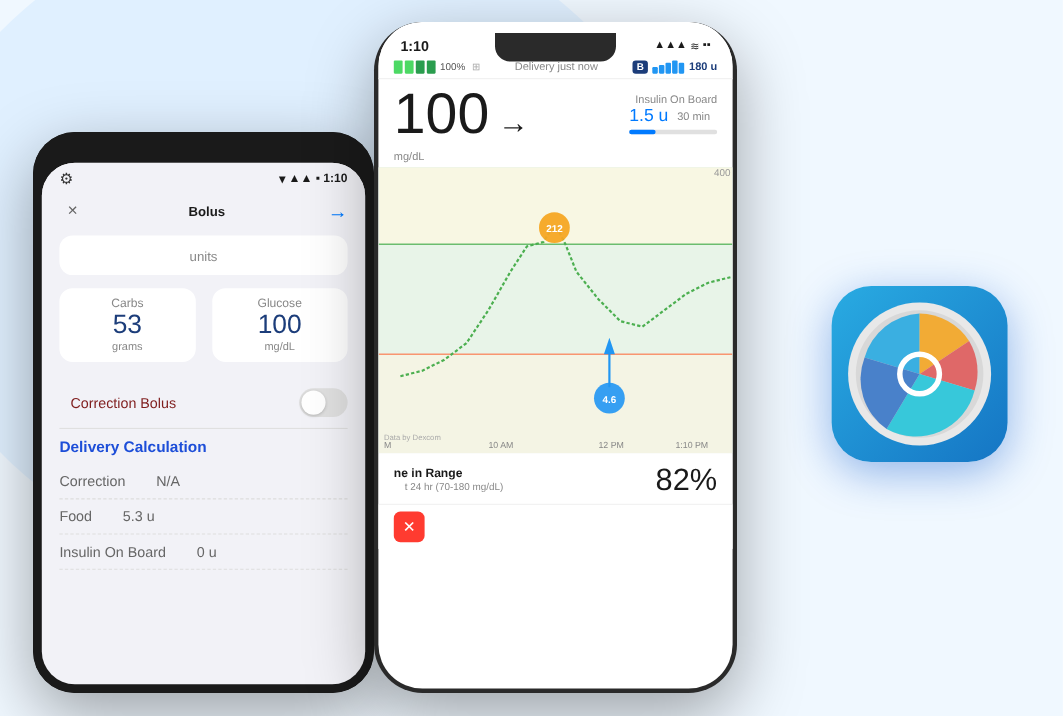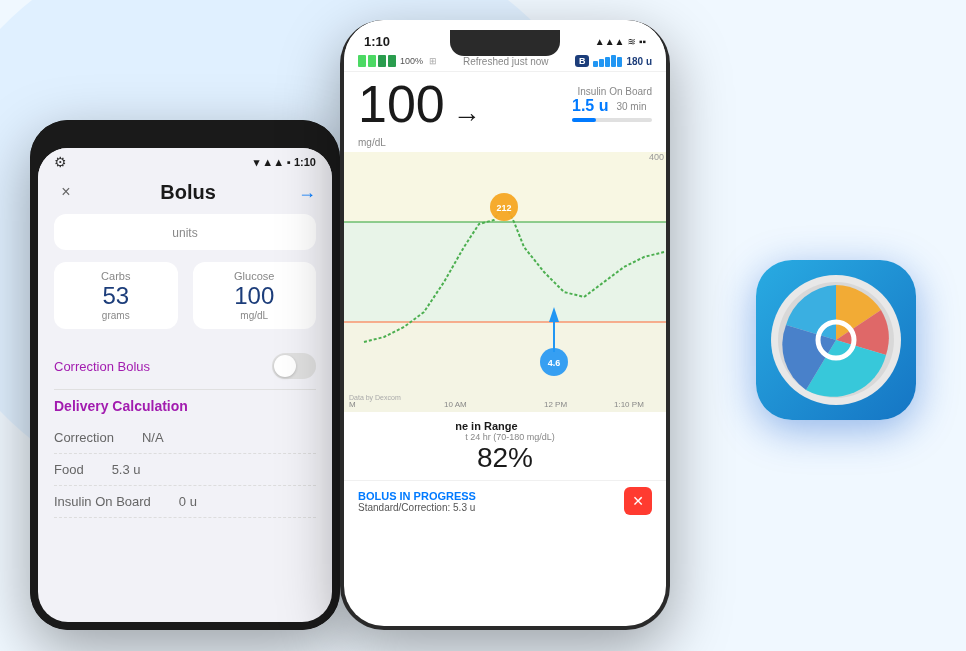--- a/index.html
+++ b/index.html
@@ -95,21 +95,21 @@
       align-items: center;
       justify-content: space-between;
       padding: 6px 0 10px;
     }
     .bolus-close {
       width: 24px; height: 24px;
       display: flex; align-items: center; justify-content: center;
       font-size: 16px; color: #666; font-weight: 300;
     }
     .bolus-title {
-      font-size: 20px;
+      font-size: 12px;
       font-weight: 600;
       color: #1a1a1a;
     }
     .bolus-arrow {
       font-size: 18px;
       color: #007aff;
     }
     .bolus-value-box {
       background: #fff;
       border-radius: 12px;
@@ -159,21 +159,22 @@
 
     .correction-row {
       display: flex;
       justify-content: space-between;
       align-items: center;
       padding: 10px 0;
       border-bottom: 1px solid #e0e0e0;
     }
     .correction-label {
       font-size: 13px;
-      color: #a21caf;
+      color: #7f1d1d;
+      margin-left: 10px;
     }
     .toggle {
       width: 44px; height: 26px;
       background: #e0e0e0;
       border-radius: 13px;
       position: relative;
     }
     .toggle::after {
       content: '';
       position: absolute;
@@ -183,21 +184,21 @@
       border-radius: 50%;
       box-shadow: 0 1px 3px rgba(0,0,0,0.2);
     }
 
     .delivery-section {
       padding-top: 8px;
     }
     .delivery-title {
       font-size: 14px;
       font-weight: 600;
-      color: #a21caf;
+      color: #1d4ed8;
       margin-bottom: 8px;
     }
     .delivery-row {
       display: flex;
       justify-content: flex-start;
       padding: 8px 0;
       border-bottom: 1px dashed #ddd;
       gap: 28px;
     }
     .delivery-row-label {
@@ -344,21 +345,21 @@
     }
     .iob-box {
       text-align: right;
     }
     .iob-title {
       font-size: 10px;
       color: #888;
     }
     .iob-value {
       font-size: 16px;
-      font-weight: 700;
+      font-weight: 400;
       color: #007aff;
     }
     .iob-time {
       font-size: 10px;
       color: #888;
     }
     .iob-bar {
       width: 80px;
       height: 4px;
       background: #e0e0e0;
@@ -388,21 +389,20 @@
     
     .bottom-panels {
       background: #fff;
     }
     .time-in-range-row {
       display: flex;
       justify-content: space-between;
       align-items: center;
       padding: 8px 14px 6px;
       border-bottom: 1px solid #f0f0f0;
-      flex-direction: column;
     }
     .tir-left {}
     .tir-label {
       font-size: 11px;
       font-weight: 600;
       color: #1a1a1a;
     }
     .tir-sublabel {
       font-size: 9px;
       color: #888;
@@ -557,21 +557,21 @@
         <div class="cgm-battery-row">
           <div class="battery-green">
             <div class="bat-bar"></div>
             <div class="bat-bar"></div>
             <div class="bat-bar dark"></div>
             <div class="bat-bar dark"></div>
           </div>
           <span style="font-size:9px;color:#555;">100%</span>
           <span style="font-size:9px;color:#aaa;margin-left:2px;">⊞</span>
         </div>
-        <span class="cgm-refreshed">Refreshed just now</span>
+        <span class="cgm-refreshed">Delivery just now</span>
         <div class="cgm-right-info">
           <span class="badge-b">B</span>
           <div class="cgm-u-bars">
             <div class="u-bar" style="height:6px;"></div>
             <div class="u-bar" style="height:8px;"></div>
             <div class="u-bar" style="height:10px;"></div>
             <div class="u-bar" style="height:12px;"></div>
             <div class="u-bar" style="height:10px;"></div>
           </div>
           <span class="cgm-u-value">180 u</span>
@@ -636,24 +636,20 @@
 
       <div class="bottom-panels">
         <div class="time-in-range-row">
           <div class="tir-left">
             <div class="tir-label">ne in Range</div>
             <div class="tir-sublabel">t 24 hr (70-180 mg/dL)</div>
           </div>
           <div class="tir-pct">82%</div>
         </div>
         <div class="bolus-progress-row">
-          <div>
-            <div class="bolus-in-progress">BOLUS IN PROGRESS</div>
-            <div class="bolus-detail">Standard/Correction: 5.3 u</div>
-          </div>
           <div class="close-x-btn">
             <span>✕</span>
           </div>
         </div>
       </div>
     </div>
   </div>
 
   <div class="app-icon">
     <div class="app-icon-inner">

